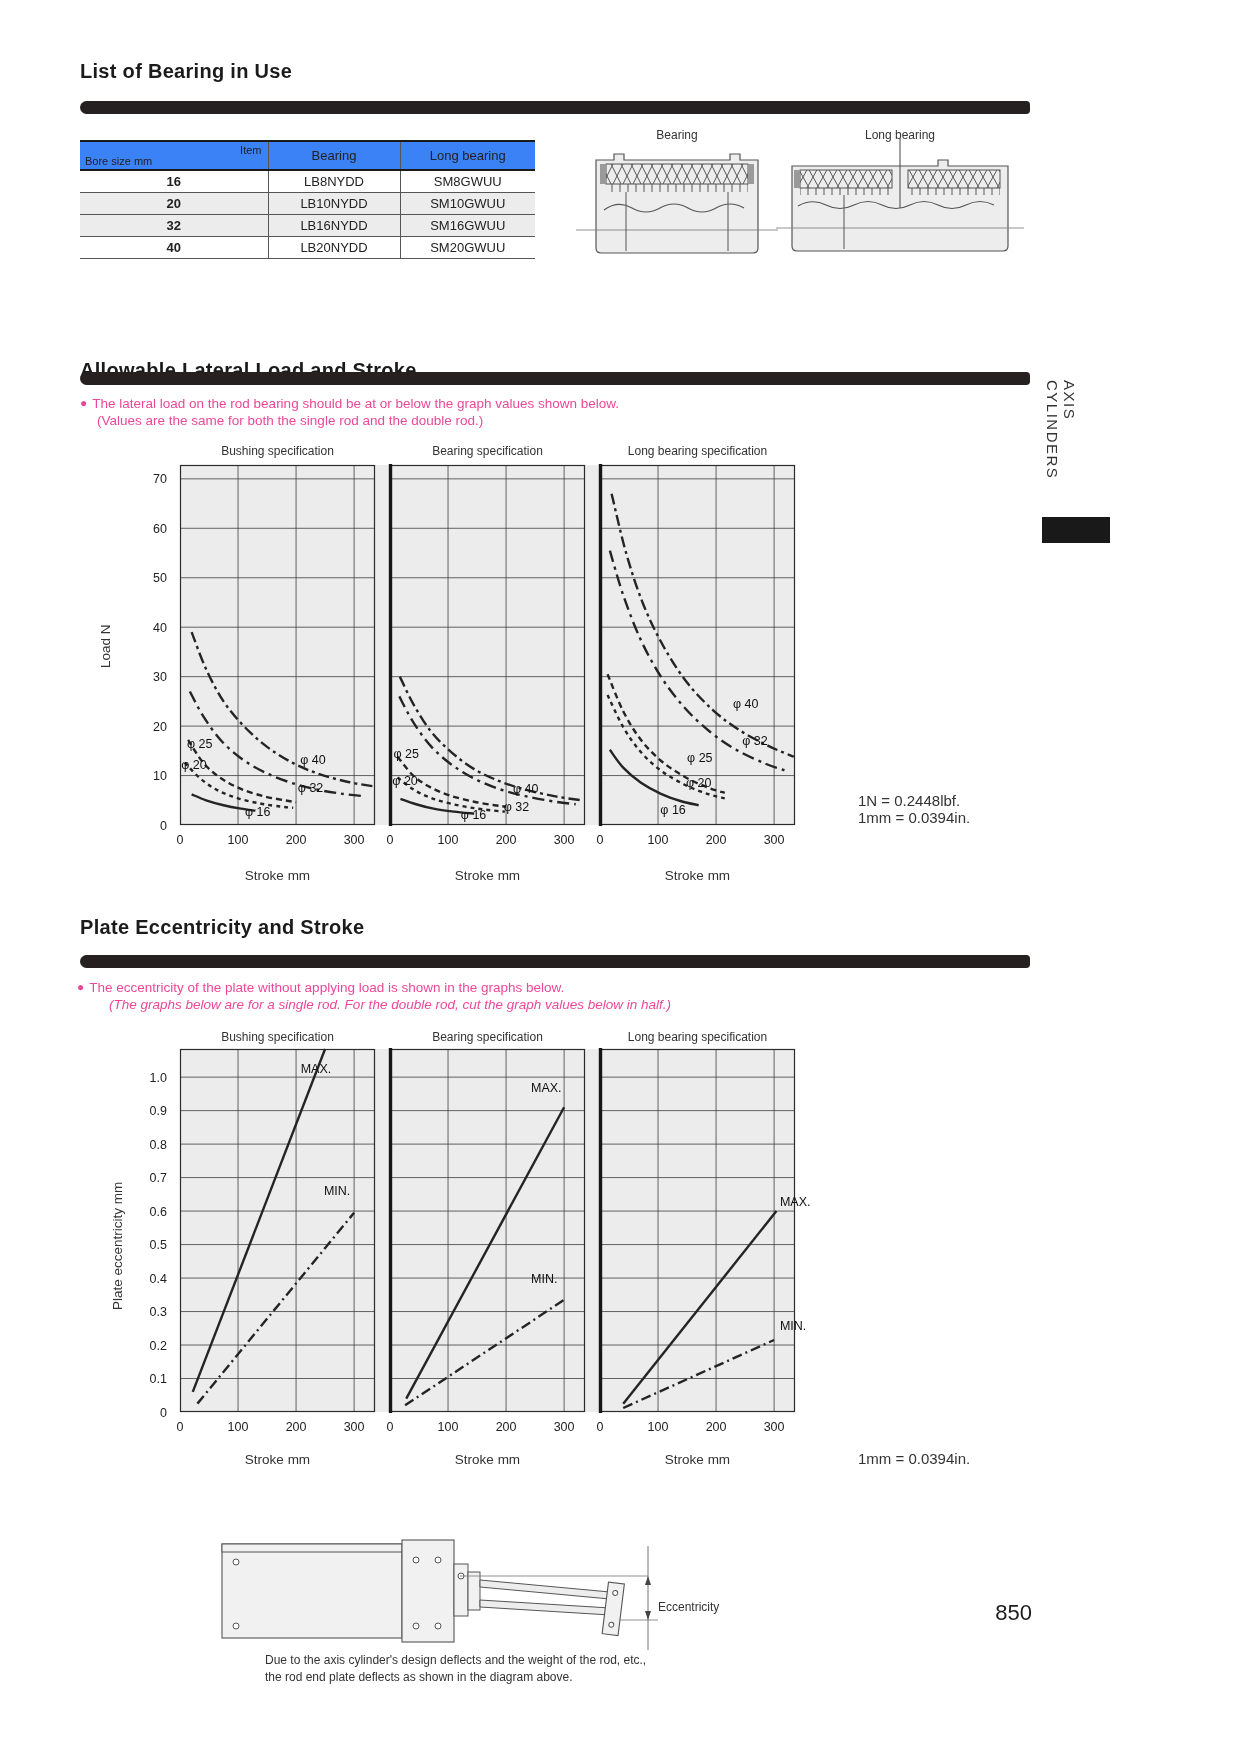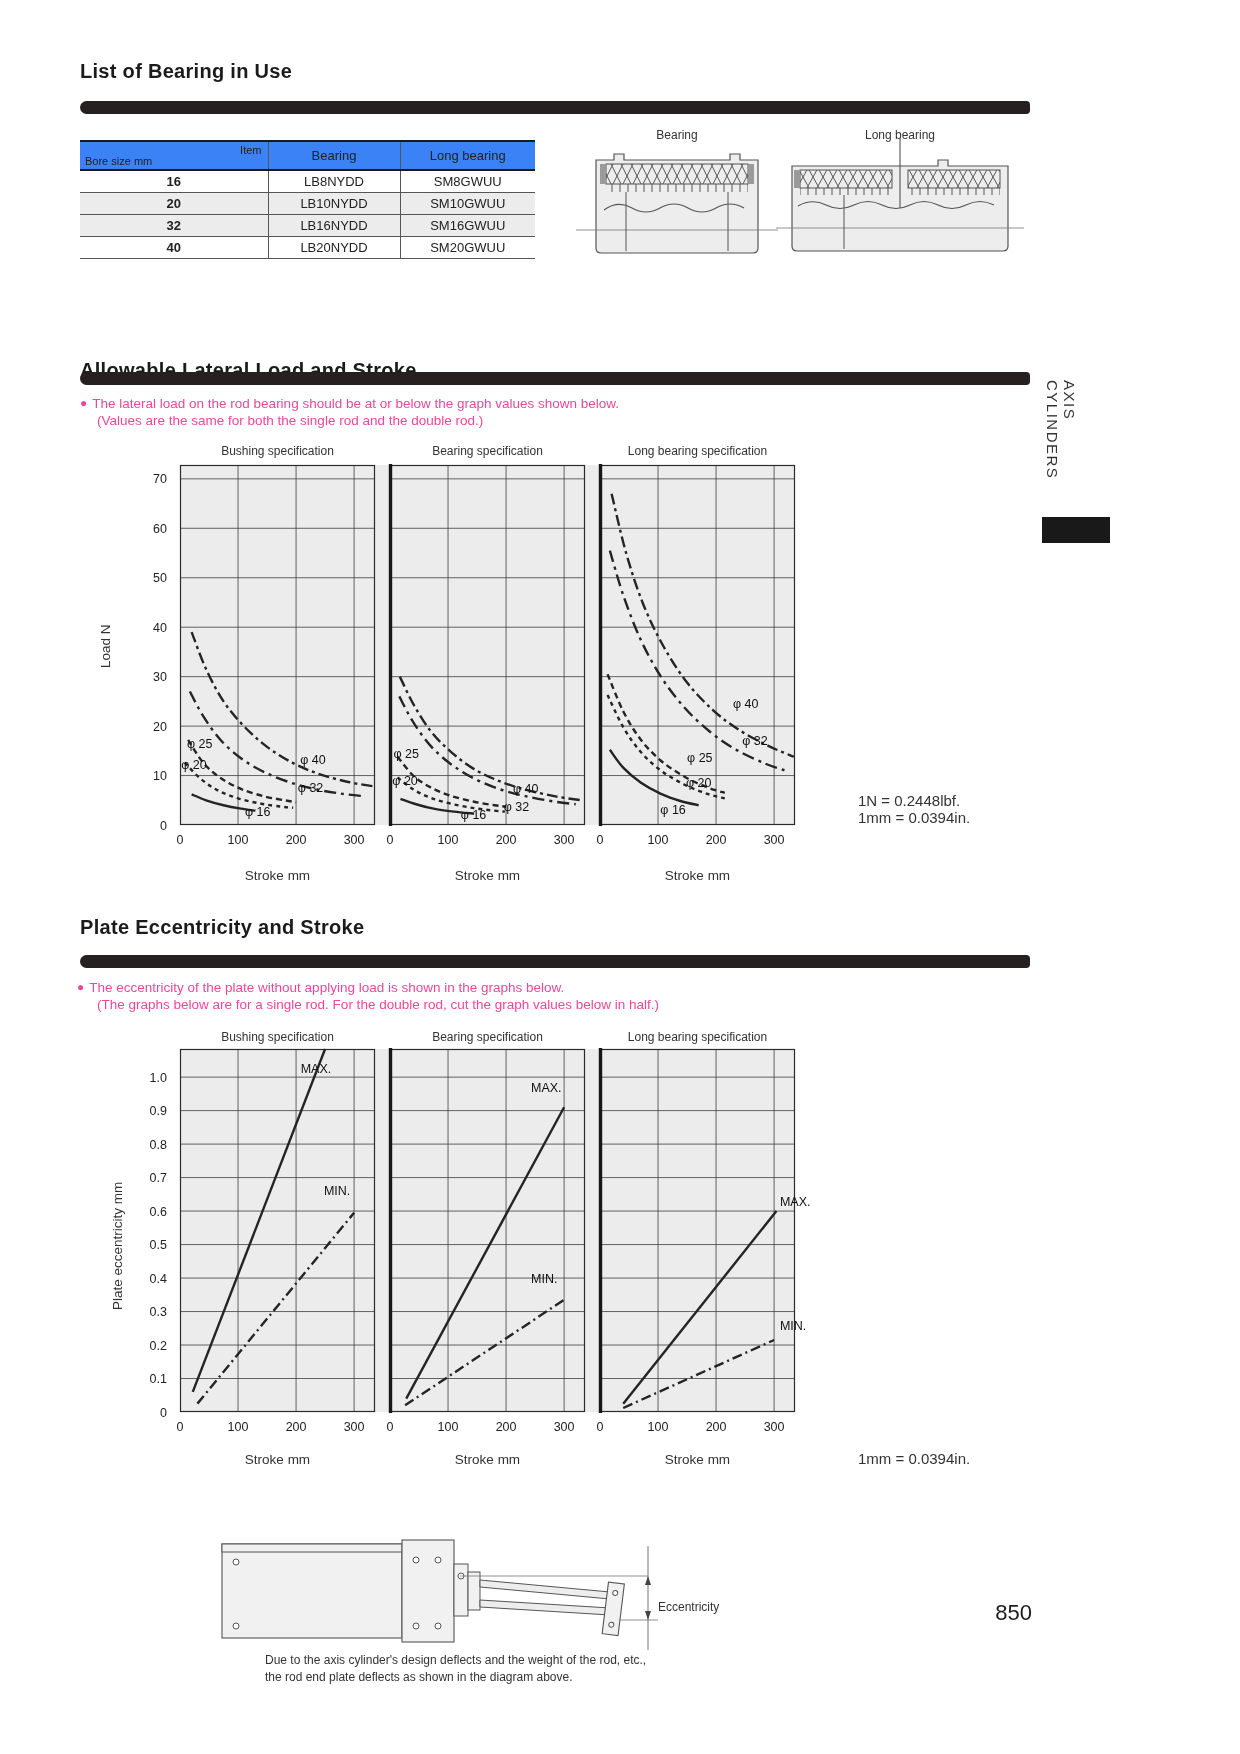--- a/index.html
+++ b/index.html
@@ -257,21 +257,21 @@
     <div>1N = 0.2448lbf.</div>
     <div>1mm = 0.0394in.</div>
   </div>
 
   <div class="abs h1" style="left:80px;top:916px;">Plate Eccentricity and Stroke</div>
   <div class="abs bar" style="left:80px;top:955px;width:950px;"></div>
 
   <div class="abs note" style="left:77px;top:980px;">
     <span class="bullet">●</span><span>The eccentricity of the plate without applying load is shown in the graphs below.</span>
   </div>
-  <div class="abs note" style="left:97px;top:997px;">(The graphs below are for a single rod. For the double rod, cut the graph values below in half.)</div>
+  <div class="abs note" style="left:109px;top:997px;font-style:italic;">(The graphs below are for a single rod. For the double rod, cut the graph values below in half.)</div>
 
   <div class="abs ylab" style="left:110px;top:1310px;">Plate eccentricity  mm</div>
 
   <div class="abs gutter" style="left:180px;top:1049px;width:615px;height:363px;"></div>
 
   <div class="abs ctitle" style="left:180px;top:1030px;width:195px;">Bushing specification</div>
   <div class="abs ctitle" style="left:390px;top:1030px;width:195px;">Bearing specification</div>
   <div class="abs ctitle" style="left:600px;top:1030px;width:195px;">Long bearing specification</div>
 
   <div class="abs" style="left:180px;top:1049px;">

